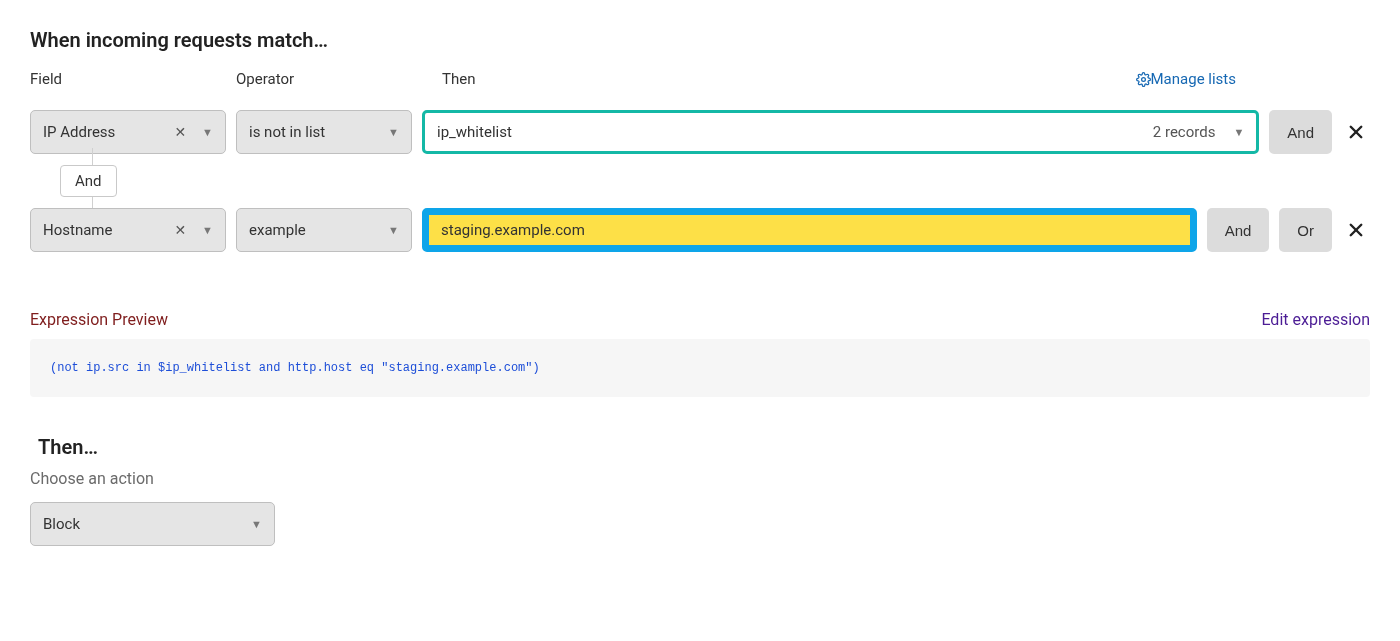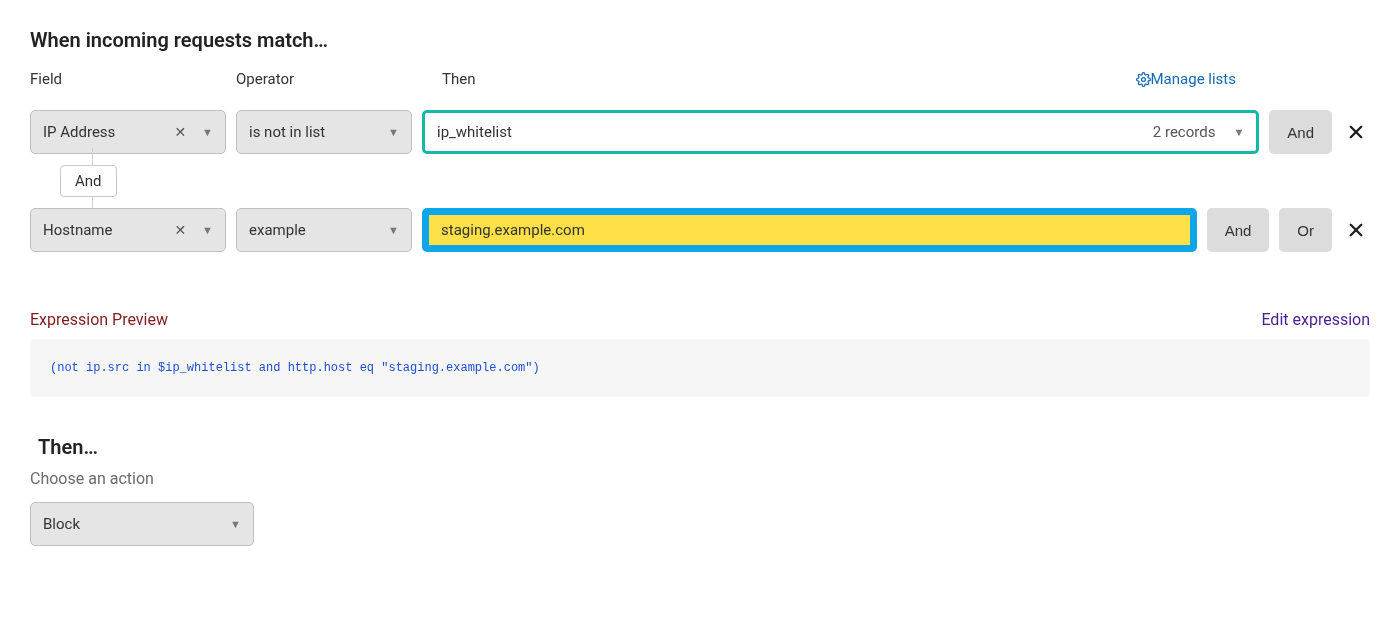--- a/index.html
+++ b/index.html
@@ -89,21 +89,21 @@
     background: #e5e5e5;
     font-size: 15px;
     color: #333;
     display: flex;
     align-items: center;
     padding: 0 12px;
     cursor: pointer;
   }
   .select.field { width: 196px; justify-content: space-between; }
   .select.op    { width: 176px; justify-content: space-between; }
-  .select.action{ width: 224px; justify-content: space-between; height: 44px; }
+  .select.action{ width: 245px; justify-content: space-between; height: 44px; }
 
   .select .caret, .value-sel .caret {
     color: #777;
     font-size: 11px;
     margin-left: 6px;
   }
   .select .clear-x {
     color: #555;
     font-size: 14px;
     margin-right: 6px;

